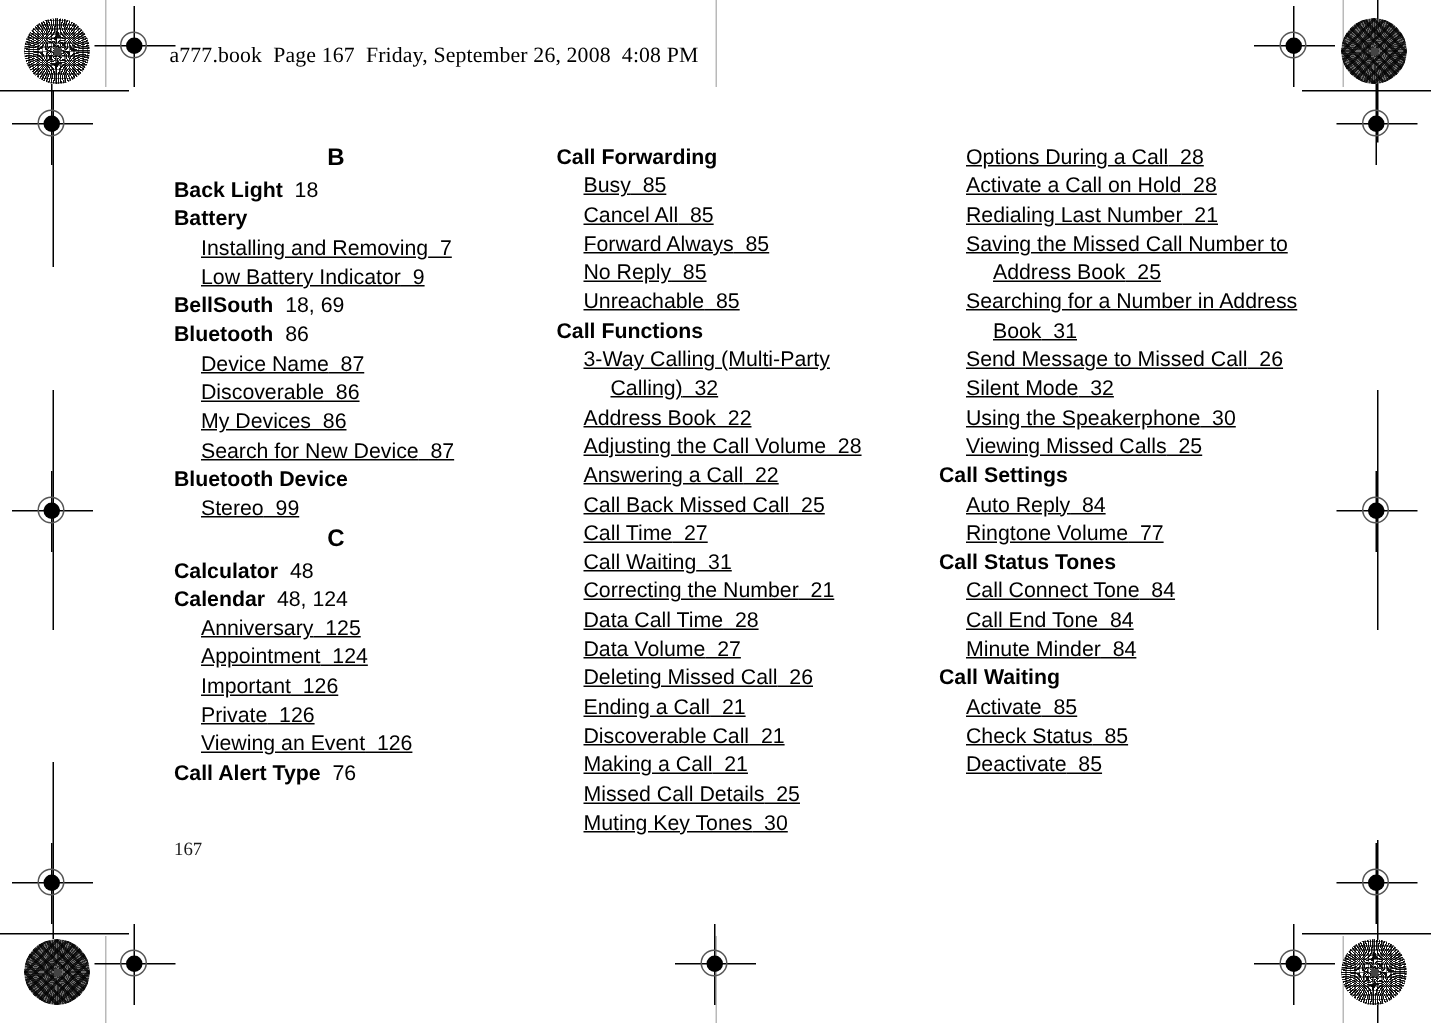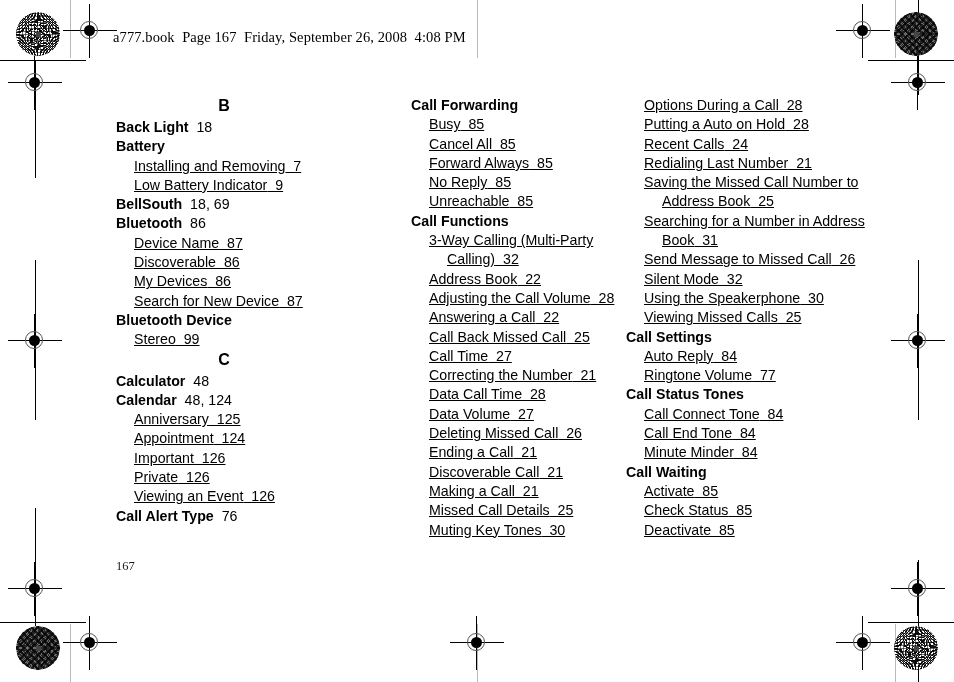--- a/index.html
+++ b/index.html
@@ -117,21 +117,21 @@
   #index-body {
     position: absolute;
     left: 0; top: 0;
     width: 954px; height: 682px;
   }
   .column {
     position: absolute;
     top: 96px;
   }
   #col-1 { left: 116px; width: 232px; }
-  #col-2 { left: 371px; width: 240px; margin-left: 40px; }
+  #col-2 { left: 371px; width: 240px; }
   #col-3 { left: 626px; width: 250px; }
 
   .letter-head {
     font-weight: bold;
     font-size: 16px;
     text-align: center;
     line-height: 20px;
     margin: 0 0 2px 0;
     padding: 0;
     letter-spacing: 0;
@@ -321,34 +321,34 @@
         <div class="entry lvl2"><span>Forward Always</span><span class="pg">&nbsp;&nbsp;85</span></div>
         <div class="entry lvl2"><span>No Reply</span><span class="pg">&nbsp;&nbsp;85</span></div>
         <div class="entry lvl2"><span>Unreachable</span><span class="pg">&nbsp;&nbsp;85</span></div>
         <div class="entry lvl1"><span>Call Functions</span></div>
         <div class="entry lvl2 wrap"><span>3-Way Calling (Multi-Party Calling)</span><span class="pg">&nbsp;&nbsp;32</span></div>
         <div class="entry lvl2"><span>Address Book</span><span class="pg">&nbsp;&nbsp;22</span></div>
         <div class="entry lvl2"><span>Adjusting the Call Volume</span><span class="pg">&nbsp;&nbsp;28</span></div>
         <div class="entry lvl2"><span>Answering a Call</span><span class="pg">&nbsp;&nbsp;22</span></div>
         <div class="entry lvl2"><span>Call Back Missed Call</span><span class="pg">&nbsp;&nbsp;25</span></div>
         <div class="entry lvl2"><span>Call Time</span><span class="pg">&nbsp;&nbsp;27</span></div>
+        <div class="entry lvl2"><span>Call Waiting</span><span class="pg">&nbsp;&nbsp;31</span></div>
         <div class="entry lvl2"><span>Correcting the Number</span><span class="pg">&nbsp;&nbsp;21</span></div>
         <div class="entry lvl2"><span>Data Call Time</span><span class="pg">&nbsp;&nbsp;28</span></div>
         <div class="entry lvl2"><span>Data Volume</span><span class="pg">&nbsp;&nbsp;27</span></div>
         <div class="entry lvl2"><span>Deleting Missed Call</span><span class="pg">&nbsp;&nbsp;26</span></div>
         <div class="entry lvl2"><span>Ending a Call</span><span class="pg">&nbsp;&nbsp;21</span></div>
         <div class="entry lvl2"><span>Discoverable Call</span><span class="pg">&nbsp;&nbsp;21</span></div>
         <div class="entry lvl2"><span>Making a Call</span><span class="pg">&nbsp;&nbsp;21</span></div>
         <div class="entry lvl2"><span>Missed Call Details</span><span class="pg">&nbsp;&nbsp;25</span></div>
         <div class="entry lvl2"><span>Muting Key Tones</span><span class="pg">&nbsp;&nbsp;30</span></div>
       </div>
     <div class="column" id="col-3">
         <div class="entry lvl2"><span>Options During a Call</span><span class="pg">&nbsp;&nbsp;28</span></div>
-        <div class="entry lvl2"><span>Putting a Auto on Hold</span><span class="pg">&nbsp;&nbsp;28</span></div>
-        <div class="entry lvl2"><span>Recent Calls</span><span class="pg">&nbsp;&nbsp;24</span></div>
+        <div class="entry lvl2"><span>Activate a Call on Hold</span><span class="pg">&nbsp;&nbsp;28</span></div>
         <div class="entry lvl2"><span>Redialing Last Number</span><span class="pg">&nbsp;&nbsp;21</span></div>
         <div class="entry lvl2 wrap"><span>Saving the Missed Call Number to Address Book</span><span class="pg">&nbsp;&nbsp;25</span></div>
         <div class="entry lvl2 wrap"><span>Searching for a Number in Address Book</span><span class="pg">&nbsp;&nbsp;31</span></div>
         <div class="entry lvl2"><span>Send Message to Missed Call</span><span class="pg">&nbsp;&nbsp;26</span></div>
         <div class="entry lvl2"><span>Silent Mode</span><span class="pg">&nbsp;&nbsp;32</span></div>
         <div class="entry lvl2"><span>Using the Speakerphone</span><span class="pg">&nbsp;&nbsp;30</span></div>
         <div class="entry lvl2"><span>Viewing Missed Calls</span><span class="pg">&nbsp;&nbsp;25</span></div>
         <div class="entry lvl1"><span>Call Settings</span></div>
         <div class="entry lvl2"><span>Auto Reply</span><span class="pg">&nbsp;&nbsp;84</span></div>
         <div class="entry lvl2"><span>Ringtone Volume</span><span class="pg">&nbsp;&nbsp;77</span></div>

